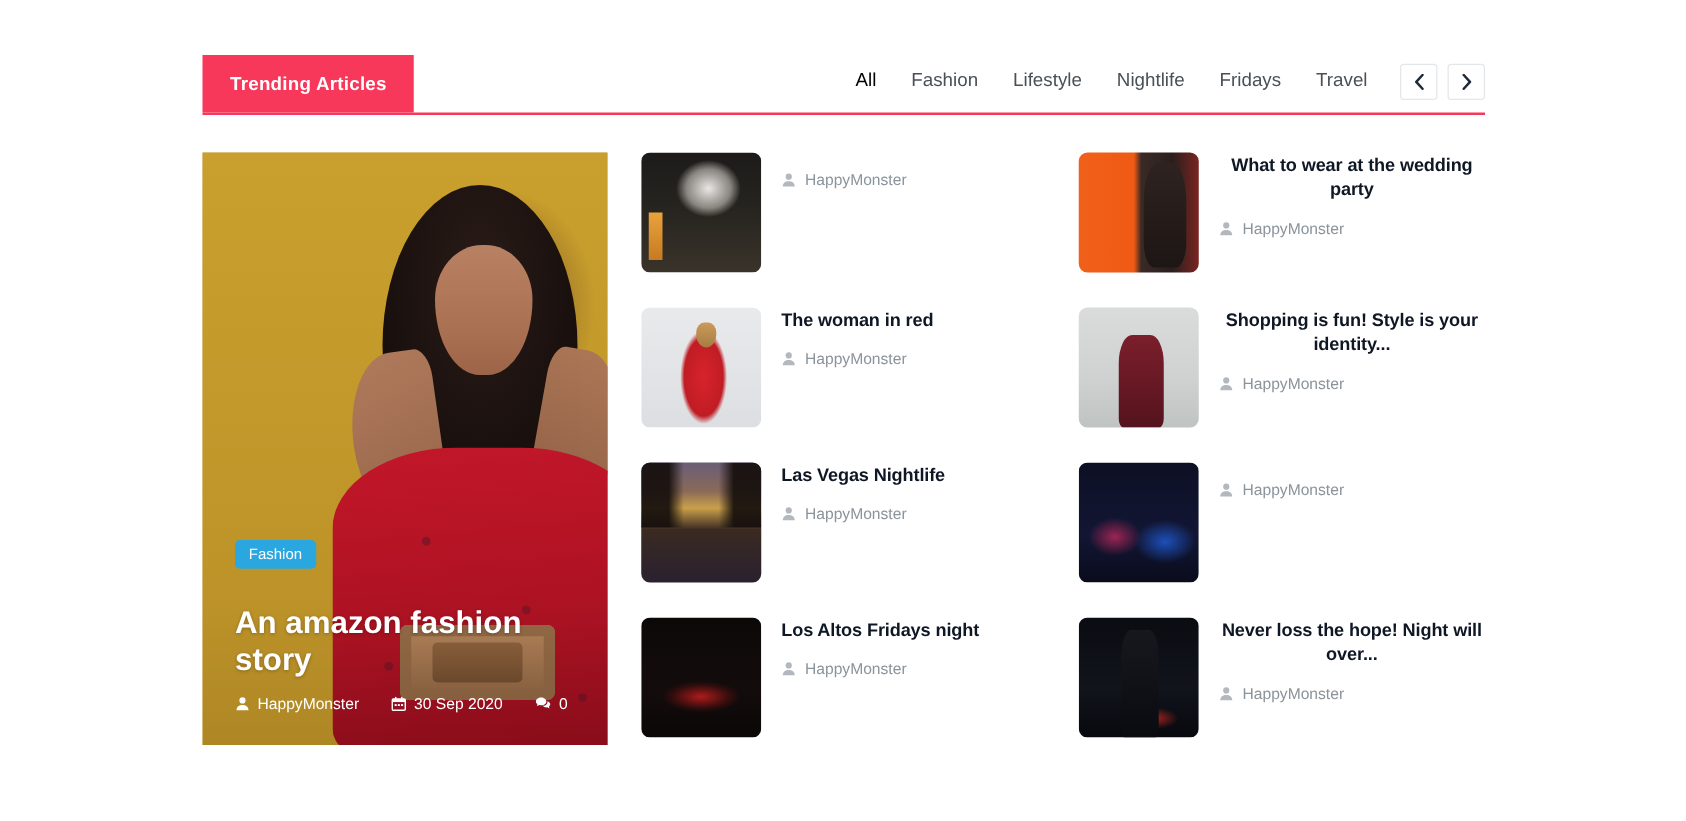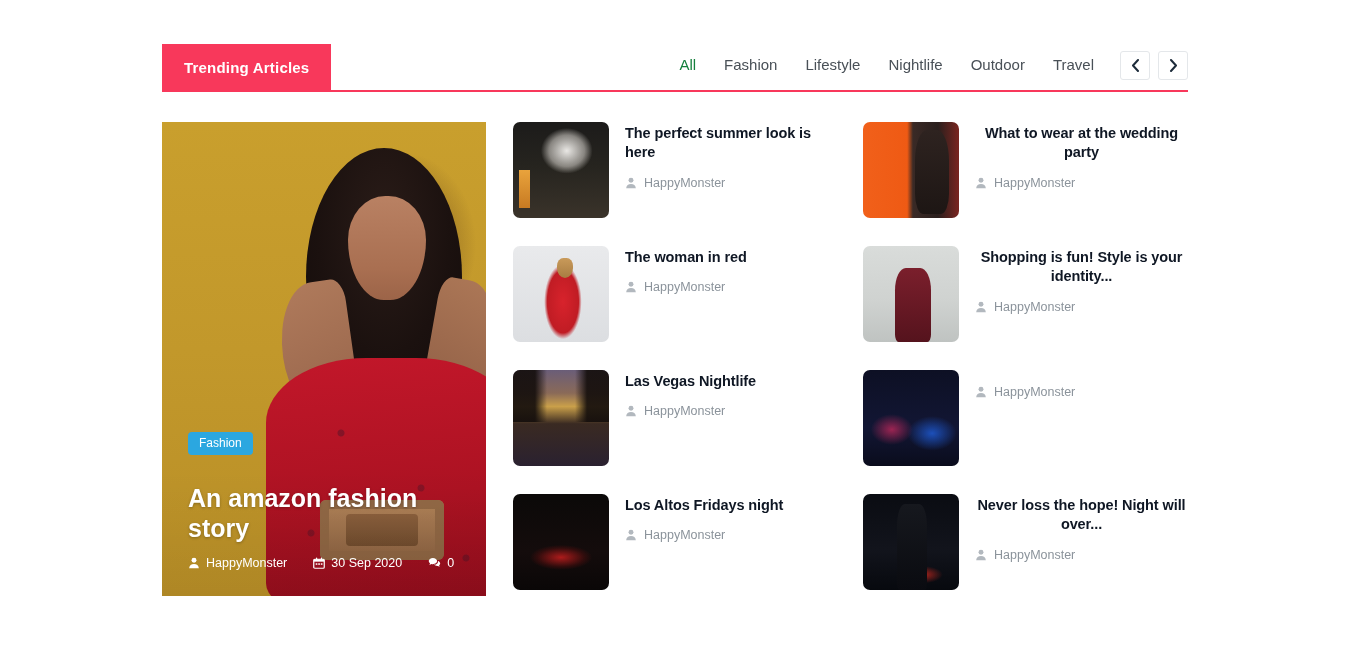--- a/index.html
+++ b/index.html
@@ -52,21 +52,21 @@
     gap: 0;
   }
   .nav-item {
     font-size: 15px;
     color: #495057;
     padding: 0 14px;
     line-height: 30px;
     cursor: pointer;
     white-space: nowrap;
   }
-  .nav-item.active { color: #15803d; }
+  .nav-item.active { color: #000000; }
   .nav-arrows { display: flex; gap: 8px; margin-left: 12px; }
   .arrow-btn {
     width: 30px; height: 29px;
     border: 1px solid #e4e7ea;
     border-radius: 3px;
     background: #fff;
     display: flex; align-items: center; justify-content: center;
     cursor: pointer;
     color: #1d2b3a;
     font-size: 13px;
@@ -299,21 +299,21 @@
     <div class="section-badge">
       <span>Trending Articles</span>
     </div>
     <div class="header-rule"></div>
 
     <div class="nav">
       <div class="nav-item active">All</div>
       <div class="nav-item">Fashion</div>
       <div class="nav-item">Lifestyle</div>
       <div class="nav-item">Nightlife</div>
-      <div class="nav-item">Outdoor</div>
+      <div class="nav-item">Fridays</div>
       <div class="nav-item">Travel</div>
 
       <div class="nav-arrows">
         <div class="arrow-btn">
           <span>
             <svg width="9" height="13" viewBox="0 0 9 13">
                 <path d="M7 1 L2 6.5 L7 12" fill="none" stroke="#1d2b3a" stroke-width="2" stroke-linecap="round" stroke-linejoin="round"></path>
               </svg>
           </span>
         </div>
@@ -375,21 +375,20 @@
           <span>0</span>
         </div>
       </div>
     </div>
   </div>
 
   <div class="col col-mid">
     <div class="article">
       <div class="thumb t-smoke"></div>
       <div class="article-text">
-        <div class="article-title">The perfect summer look is here</div>
         <div class="article-meta">
           <span>
               <svg width="12" height="12" viewBox="0 0 16 16">
                 <circle cx="8" cy="4.4" r="3.3" fill="#b2b8be"></circle>
                 <path d="M1.6 15c0-3.6 2.9-5.6 6.4-5.6s6.4 2 6.4 5.6z" fill="#b2b8be"></path>
               </svg>
             </span>
           <span>HappyMonster</span>
         </div>
       </div>

